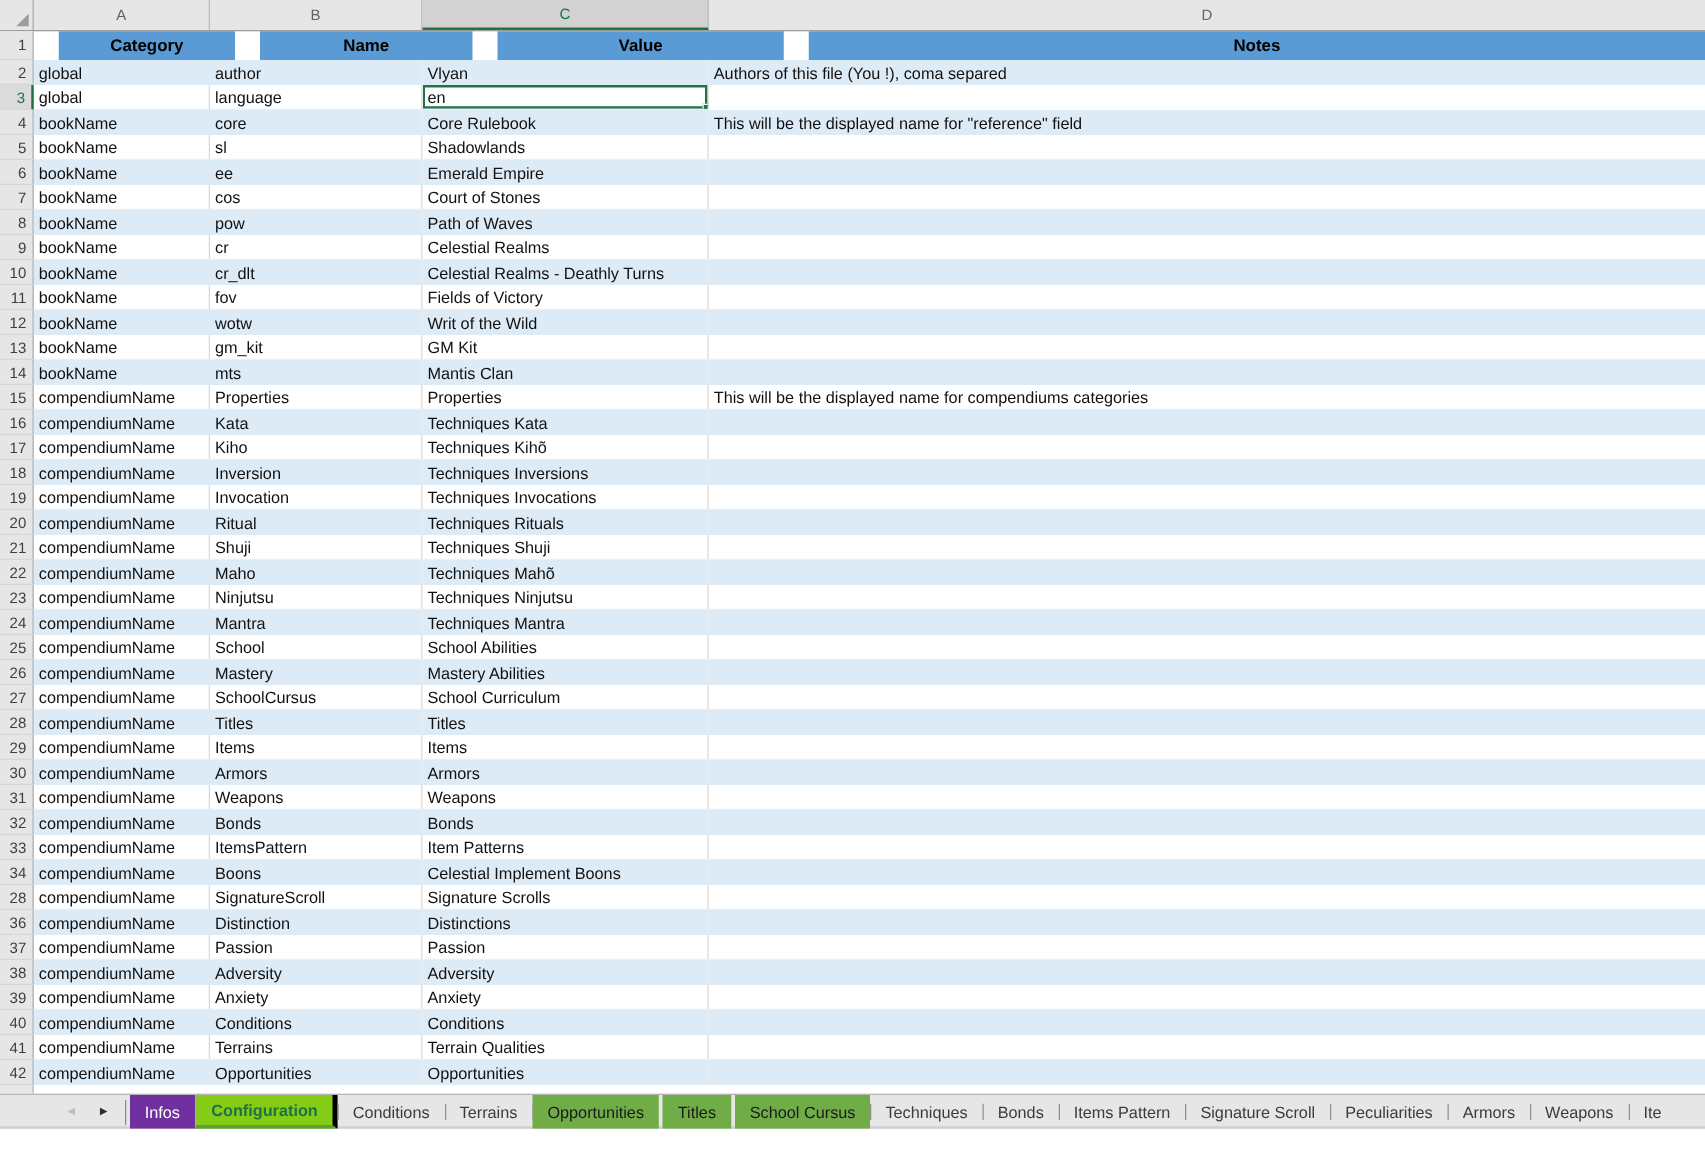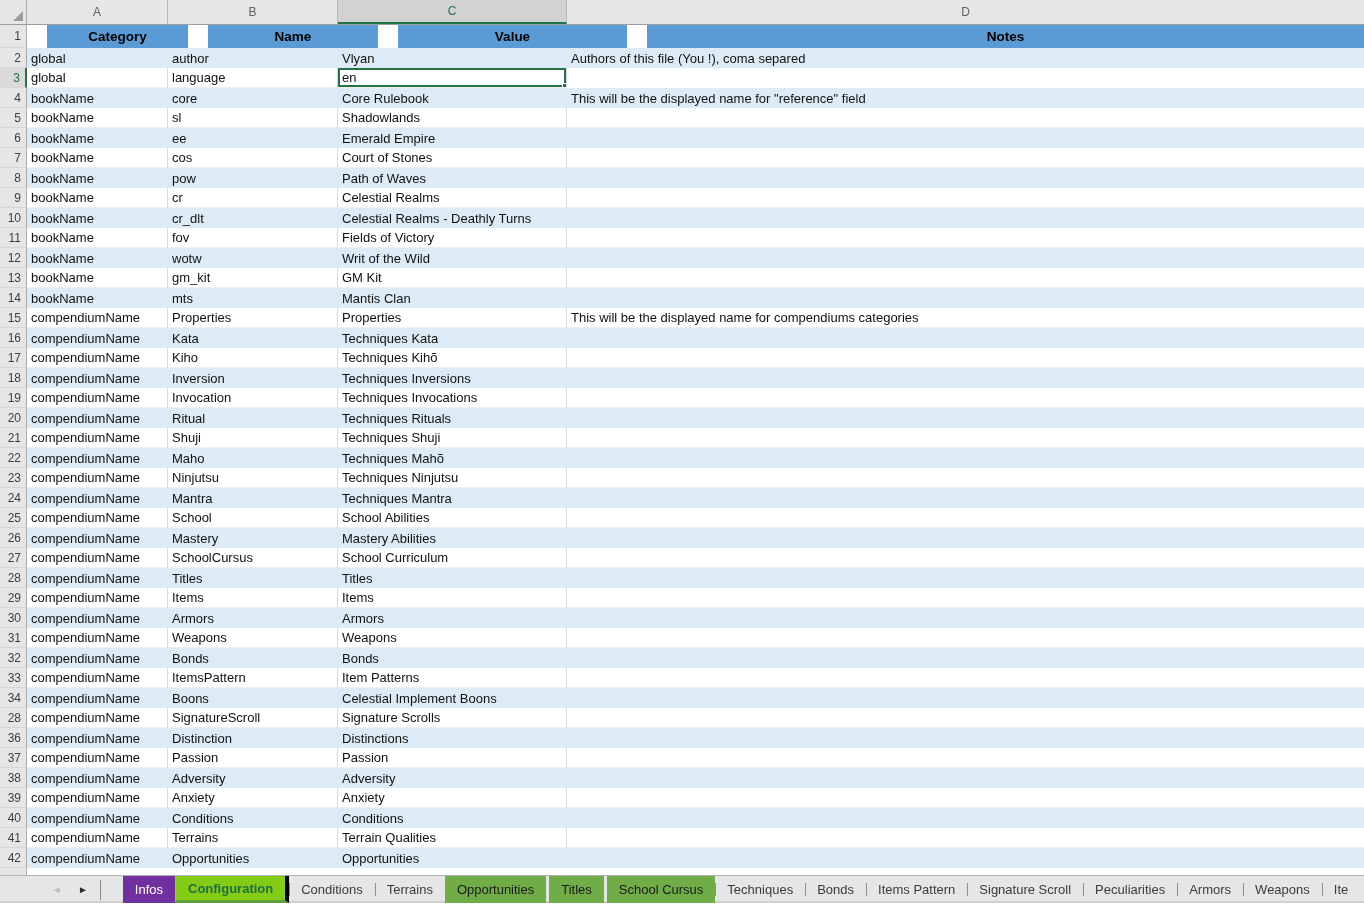--- a/index.html
+++ b/index.html
@@ -52,21 +52,21 @@
   .tabbar { flex:0 0 28px; background:#E6E6E6; border-top:1px solid #B5B5B5;
             display:flex; align-items:stretch; box-shadow:inset 0 -2px 0 #CFCFCF; }
   .navarrows { display:flex; align-items:center; gap:16px; padding:0 12px 0 52px; }
   .navarrow { font-size:10px; line-height:1; cursor:default; }
   .navarrow.disabled { color:#BDBDBD; }
   .navarrow.enabled { color:#2B2B2B; }
   .navsep { width:1px; height:20px; background:#8A8A8A; align-self:center; margin-right:3px; }
   .tabs { display:flex; align-items:stretch; overflow:hidden; flex:1; }
   .tab { position:relative; display:flex; align-items:center; padding:0 12px;
          font-size:13px; color:#3B3B3B; white-space:nowrap; cursor:default; }
-  .tab.purple { background:var(--tab_purple); color:#fff;margin-left:19px; }
+  .tab.purple { background:var(--tab_purple); color:#fff; }
   .tab.green  { background:var(--tab_green); color:#1A1A1A; }
   .tab.green + .tab.green { margin-left:3px; }
   .tab.active { background:#84cc16; color:var(--active_tab_text); font-weight:bold;
                 border-left:1px solid #B2A1C7; border-right:4px solid #000000;
                 border-bottom:3px solid #5E9E3C; }
   .tab.plain + .tab.plain::before,
   .tab.active + .tab.plain::before,
   .tab.green + .tab.plain::before,
   .tab.plain + .tab.green::before {
       content:""; position:absolute; left:0; top:7px; height:13px; width:1px; background:#8F8F8F; }

